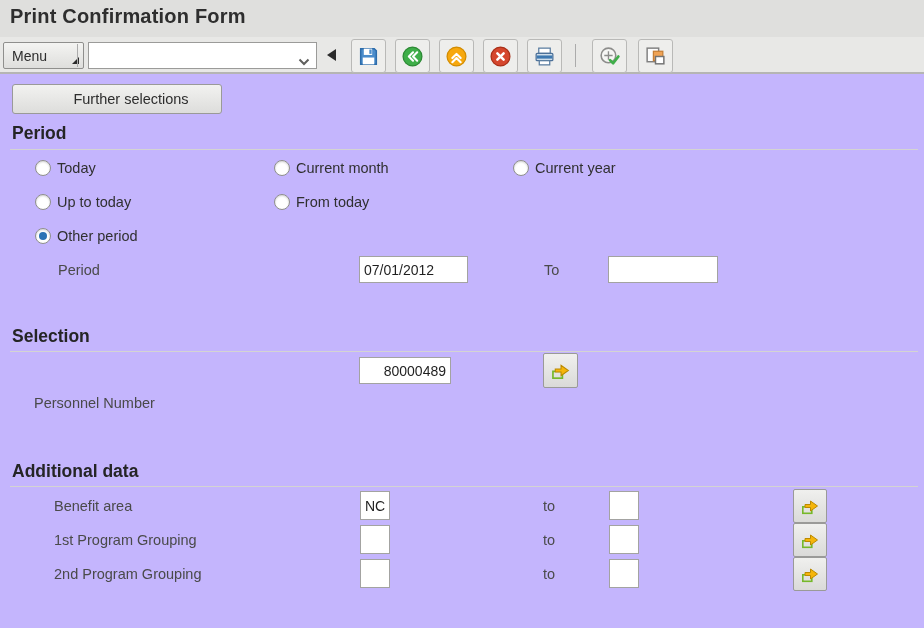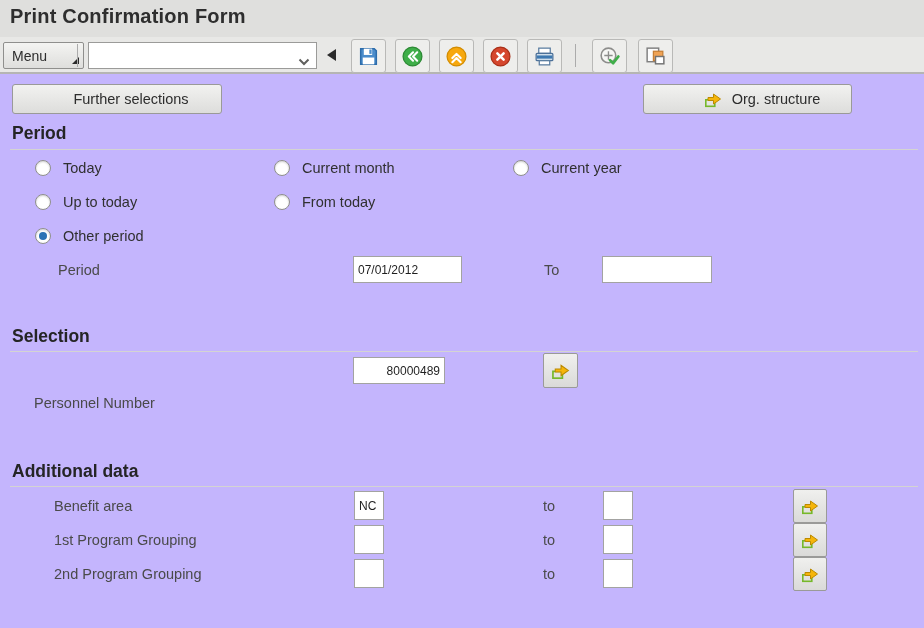--- a/index.html
+++ b/index.html
@@ -22,28 +22,28 @@
   .collapse-arrow { position:absolute; left:327px; top:12px; width:0; height:0; border-top:6px solid transparent; border-bottom:6px solid transparent; border-right:9px solid #2b2b2b; cursor:pointer; }
   .tbtn { position:absolute; top:2px; width:35px; height:34px; background:#eeeeec; border:1px solid #b9b9b7; border-radius:3px; padding:0; display:flex; align-items:center; justify-content:center; cursor:pointer; }
 
   
   .abtn { position:absolute; height:30px; background:linear-gradient(#f2f2f0,#dddddb); border:1px solid #9a9a98; border-radius:3px; font-size:14.5px; color:#2d2d2d; font-family:inherit; display:flex; align-items:center; justify-content:center; gap:9px; cursor:pointer;padding-left:28px; }
 
   
   .section-h { position:absolute; left:12px; font-size:17.5px; font-weight:bold; color:#252525; }
   .rule { position:absolute; left:10px; width:908px; height:1px; background:#d4d4d2; }
 
-  .radio-item { position:absolute; display:flex; align-items:center; gap:12px; }
+  .radio-item { position:absolute; display:flex; align-items:center; gap:6px; }
   .radio { width:16px; height:16px; border-radius:50%; background:#fff; border:1px solid #8e8e8c; box-shadow:inset 0 1px 2px rgba(0,0,0,.18); flex:0 0 auto; cursor:pointer; }
   .radio.selected { position:relative; }
   .radio.selected::after { content:""; position:absolute; left:3px; top:3px; width:8px; height:8px; border-radius:50%; background:#2a72b5; }
   .rlbl { font-size:14.5px; color:#303030; }
 
   .flabel { position:absolute; font-size:14.5px; color:#4a4a4a; }
-  .tinput { position:absolute; border:1px solid #a3a3a1; background:#fff; font-size:12px; font-family:inherit; padding:0 4px; color:#1f1f1f; }
+  .tinput { position:absolute; border:1px solid #a3a3a1; background:#fff; font-size:14px; font-family:inherit; padding:0 4px; color:#1f1f1f;margin-left:6px; }
   .tinput.right { text-align:right; }
   .ms-btn { position:absolute; background:linear-gradient(#f0f0ee,#dadad8); border:1px solid #9a9a98; border-radius:2px; padding:0; display:flex; align-items:center; justify-content:center; cursor:pointer; }
 </style>
 </head>
 <body>
 
 <div class="screen">
 
   <div class="titlebar">
     <h1>Print Confirmation Form</h1>
@@ -113,27 +113,20 @@
         <rect x="3" y="3" width="11" height="13" fill="#fdfdfd" stroke="#808080" stroke-width="1.4"></rect>
         <rect x="9" y="6" width="9" height="9" fill="#f0a355" stroke="#c77f35" stroke-width="1.2"></rect>
         <rect x="11" y="11" width="8" height="7" fill="#ffffff" stroke="#737373" stroke-width="1.4"></rect>
       </svg>
     </button>
   </div>
 
   <button class="abtn" style="left:12px; top:84px; width:210px;">
     <span>Further selections</span>
   </button>
-  <button class="abtn" style="left:643px; top:84px; width:209px;">
-    <svg width="20" height="20" viewBox="0 0 20 20">
-      <rect x="2.8" y="10.8" width="9" height="6.5" fill="none" stroke="#76b82a" stroke-width="1.6"></rect>
-      <polygon points="5,8.5 10.5,8.5 10.5,5 17.5,10 10.5,15 10.5,11.5 5,11.5" fill="#f5b50a" stroke="#bb8a00" stroke-width="1"></polygon>
-    </svg>
-    <span>Org. structure</span>
-  </button>
 
   <div class="section-h" style="top:123px;">Period</div>
   <div class="rule" style="top:149px;"></div>
 
   <div class="radio-item" style="left:35px; top:160px;">
     <span class="radio"></span>
     <span class="rlbl">Today</span>
   </div>
   <div class="radio-item" style="left:274px; top:160px;">
     <span class="radio"></span>

